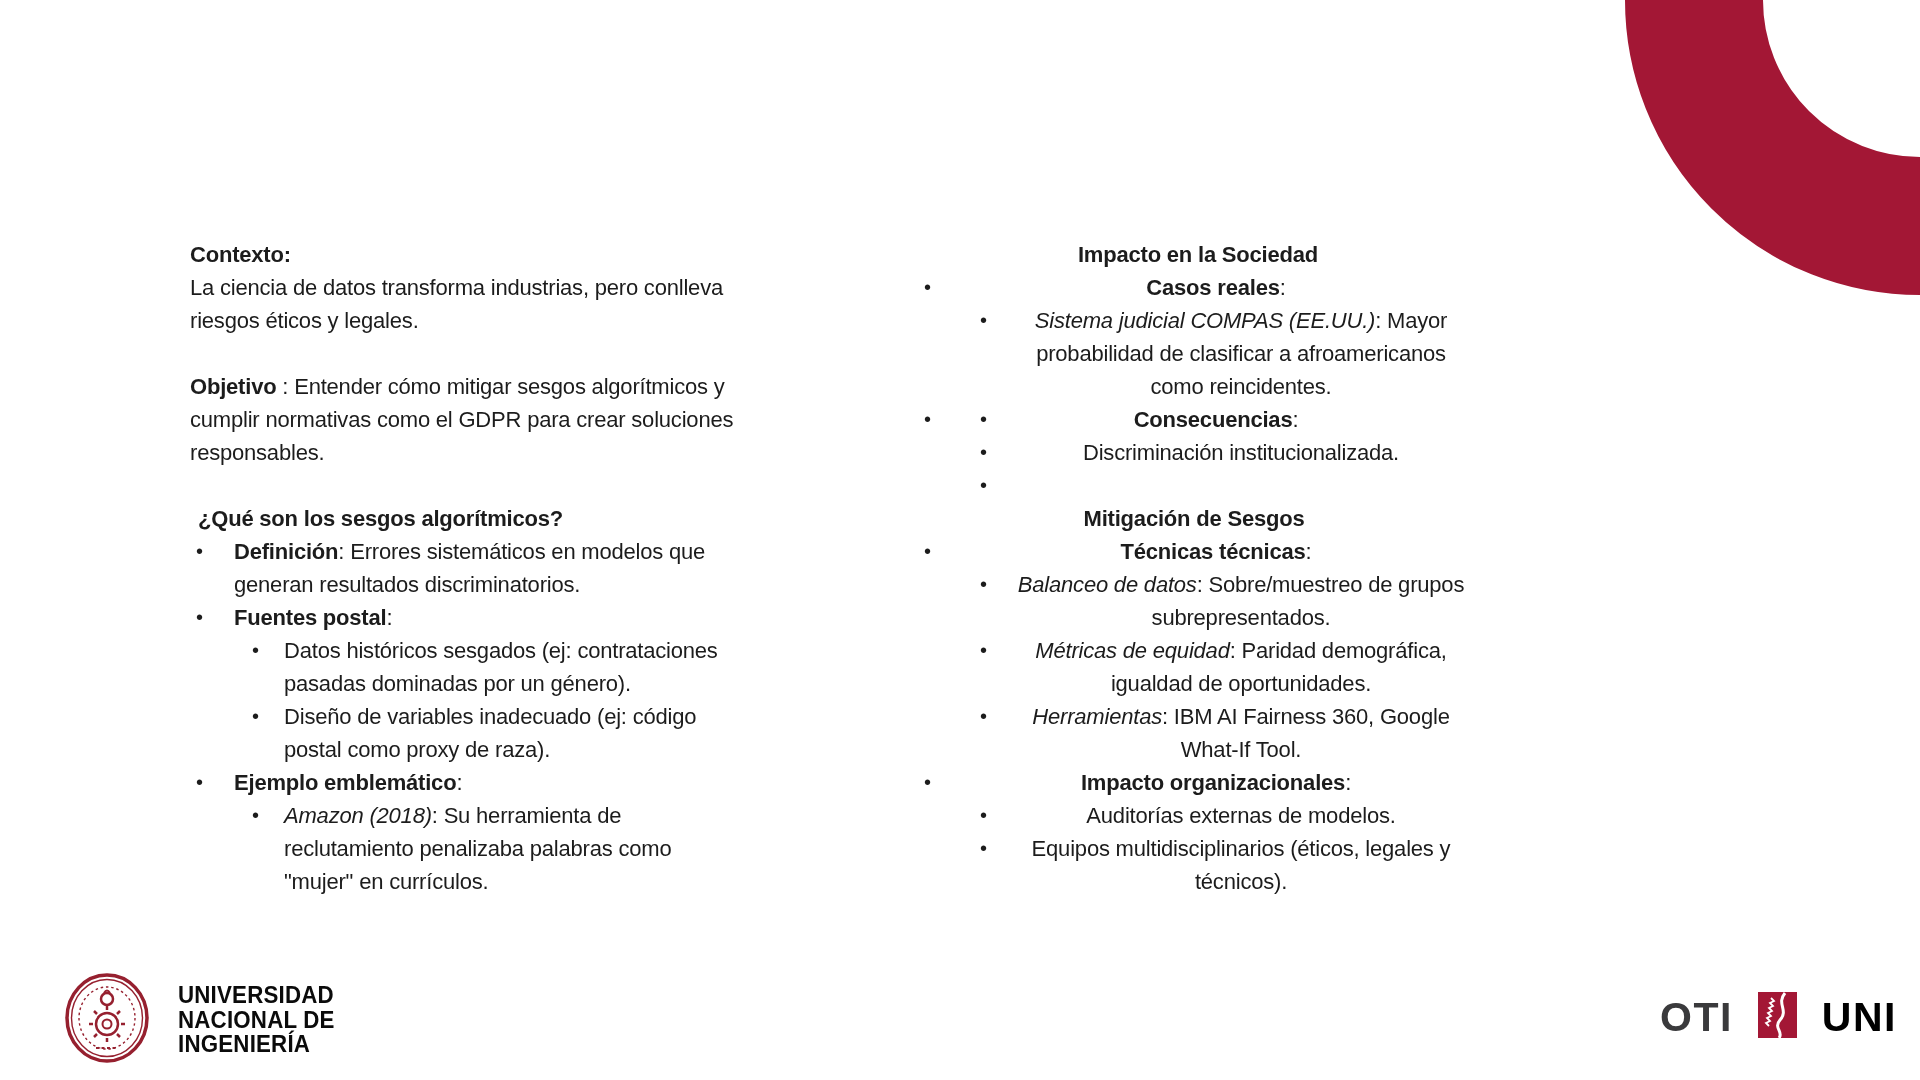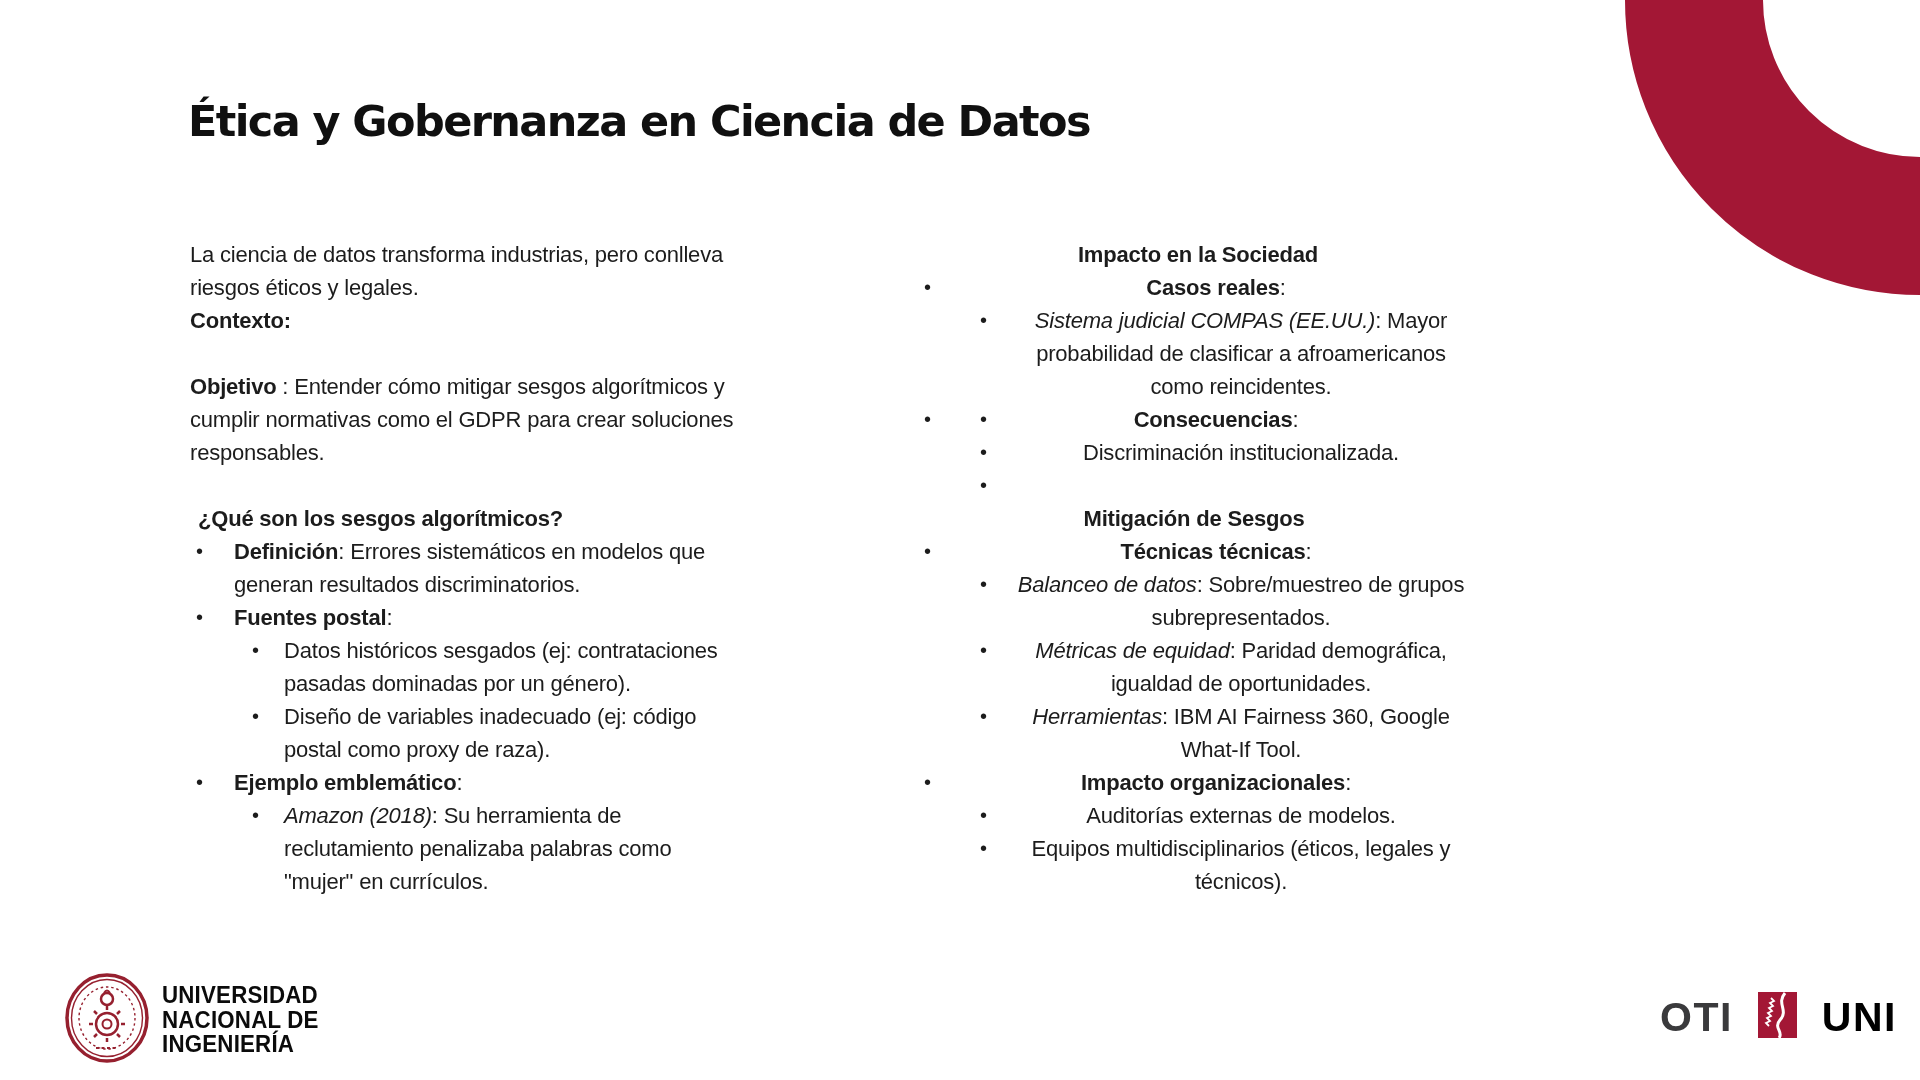--- a/index.html
+++ b/index.html
@@ -26,41 +26,40 @@
   .line{min-height:33px;}
   .line.ind .txt{padding-left:8px;display:inline-block;}
   .spacer{height:33px;}
   .b{font-weight:bold;}
   .it{font-style:italic;}
   .bullet{position:relative;padding-left:44px;}
   .bullet .marker{position:absolute;left:6px;top:0;font-size:20px;}
   .bullet.l2{padding-left:94px;}
   .bullet.l2 .marker{left:62px;}
   
-  .uni-logo{position:absolute;left:64px;top:972px;display:flex;align-items:center;gap:12px;}
+  .uni-logo{position:absolute;left:64px;top:972px;display:flex;align-items:center;gap:28px;}
   .uni-wordmark{
     font-weight:900;font-size:23px;line-height:24.5px;letter-spacing:0.2px;color:#0b0b0b;
     transform:scaleX(.97);transform-origin:left center;white-space:nowrap;
   }
   
   .oti-logo{position:absolute;left:1660px;top:992px;display:flex;align-items:center;gap:25px;}
   .oti-text{font-size:41px;font-weight:900;color:#3A3A3C;letter-spacing:1.5px;line-height:1;}
 </style>
 </head>
 <body>
 
 <div class="slide">
 
   <div class="corner-arc" style="border-color: rgb(163, 23, 53);"></div>
 
-  <h1 class="slide-title">Ética y Gobernanza en Ciencia de Datos</h1>
 
   <div class="col col-left">
+      <div class="line heading"><span class="txt"><span class="b">Contexto:</span></span></div>
       <div class="line para"><span class="txt"><span>La ciencia de datos transforma industrias, pero conlleva riesgos éticos y legales.</span></span></div>
-      <div class="line heading"><span class="txt"><span class="b">Contexto:</span></span></div>
       <div class="spacer"></div>
       <div class="line para"><span class="txt"><span class="b">Objetivo </span><span>: Entender cómo mitigar sesgos algorítmicos y cumplir normativas como el GDPR para crear soluciones responsables.</span></span></div>
       <div class="spacer"></div>
       <div class="line heading ind"><span class="txt"><span class="b">¿Qué son los sesgos algorítmicos?</span></span></div>
       <div class="bullet l1"><span class="marker">•</span><span class="txt"><span class="b">Definición</span><span>: Errores sistemáticos en modelos que generan resultados discriminatorios.</span></span></div>
       <div class="bullet l1"><span class="marker">•</span><span class="txt"><span class="b">Fuentes postal</span><span>:</span></span></div>
       <div class="bullet l2"><span class="marker">•</span><span class="txt"><span>Datos históricos sesgados (ej: contrataciones pasadas dominadas por un género).</span></span></div>
       <div class="bullet l2"><span class="marker">•</span><span class="txt"><span>Diseño de variables inadecuado (ej: código postal como proxy de raza).</span></span></div>
       <div class="bullet l1"><span class="marker">•</span><span class="txt"><span class="b">Ejemplo emblemático</span><span>:</span></span></div>
       <div class="bullet l2"><span class="marker">•</span><span class="txt"><span class="it">Amazon (2018)</span><span>: Su herramienta de reclutamiento penalizaba palabras como "mujer" en currículos.</span></span></div>

